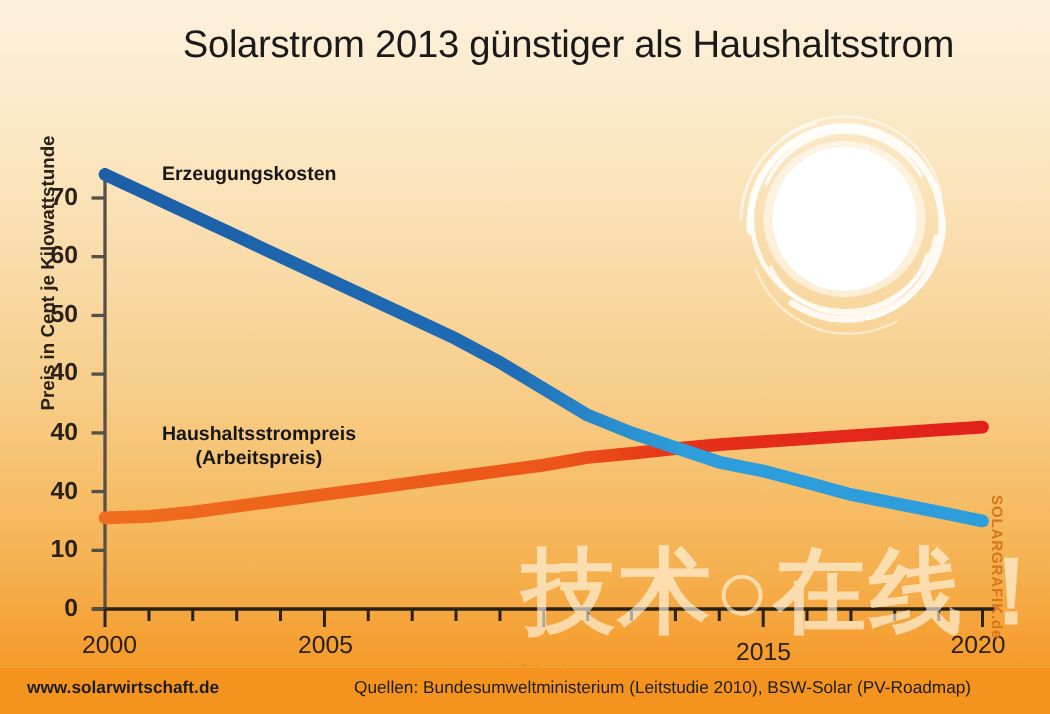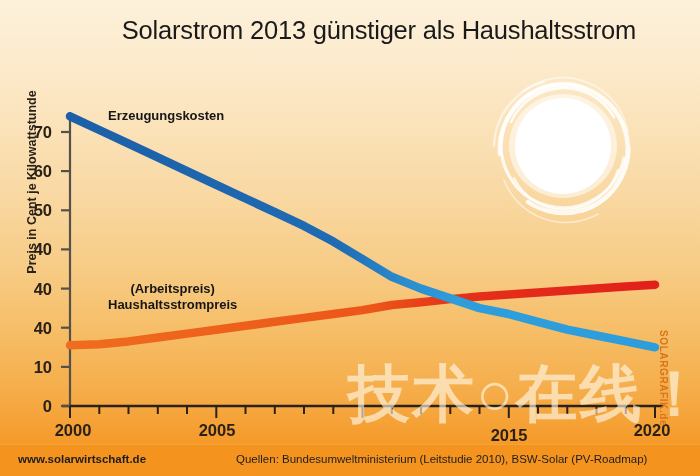--- a/index.html
+++ b/index.html
@@ -68,21 +68,21 @@
     width: 44px;
     text-align: right;
     font-size: 16.5px;
     font-weight: bold;
     color: #2a2118;
     transform: translateY(-50%);
   }
   .xtick {
     position: absolute;
     font-size: 16.5px;
-    font-weight: bold;
+    font-weight: normal;
     color: #2a2118;
     transform: translateX(-50%);
     white-space: nowrap;
   }
   .ylabel {
     position: absolute;
     left: -68px;
     top: 175px;
     width: 200px;
     text-align: center;
@@ -271,22 +271,22 @@
     <div class="xtick" style="left:363px; top:421px;margin-top:20px;">2010</div>
     <div class="xtick" style="left:509px; top:426px;">2015</div>
     <div class="xtick" style="left:652px; top:421px;">2020</div>
   </div>
 
   <div class="series-label" id="label-blue">
     <div>Erzeugungskosten</div>
   </div>
 
   <div class="series-label" id="label-red">
+    <div>Haushaltsstrompreis</div>
     <div>(Arbeitspreis)</div>
-    <div>Haushaltsstrompreis</div>
   </div>
 
   <div class="wm-cn">技术○在线！</div>
   <div class="wm-side">SOLARGRAFIK.de</div>
 
   <div class="footer">
     <div class="footer-left">www.solarwirtschaft.de</div>
     <div class="footer-right">Quellen: Bundesumweltministerium (Leitstudie 2010), BSW-Solar (PV-Roadmap)</div>
   </div>
 

